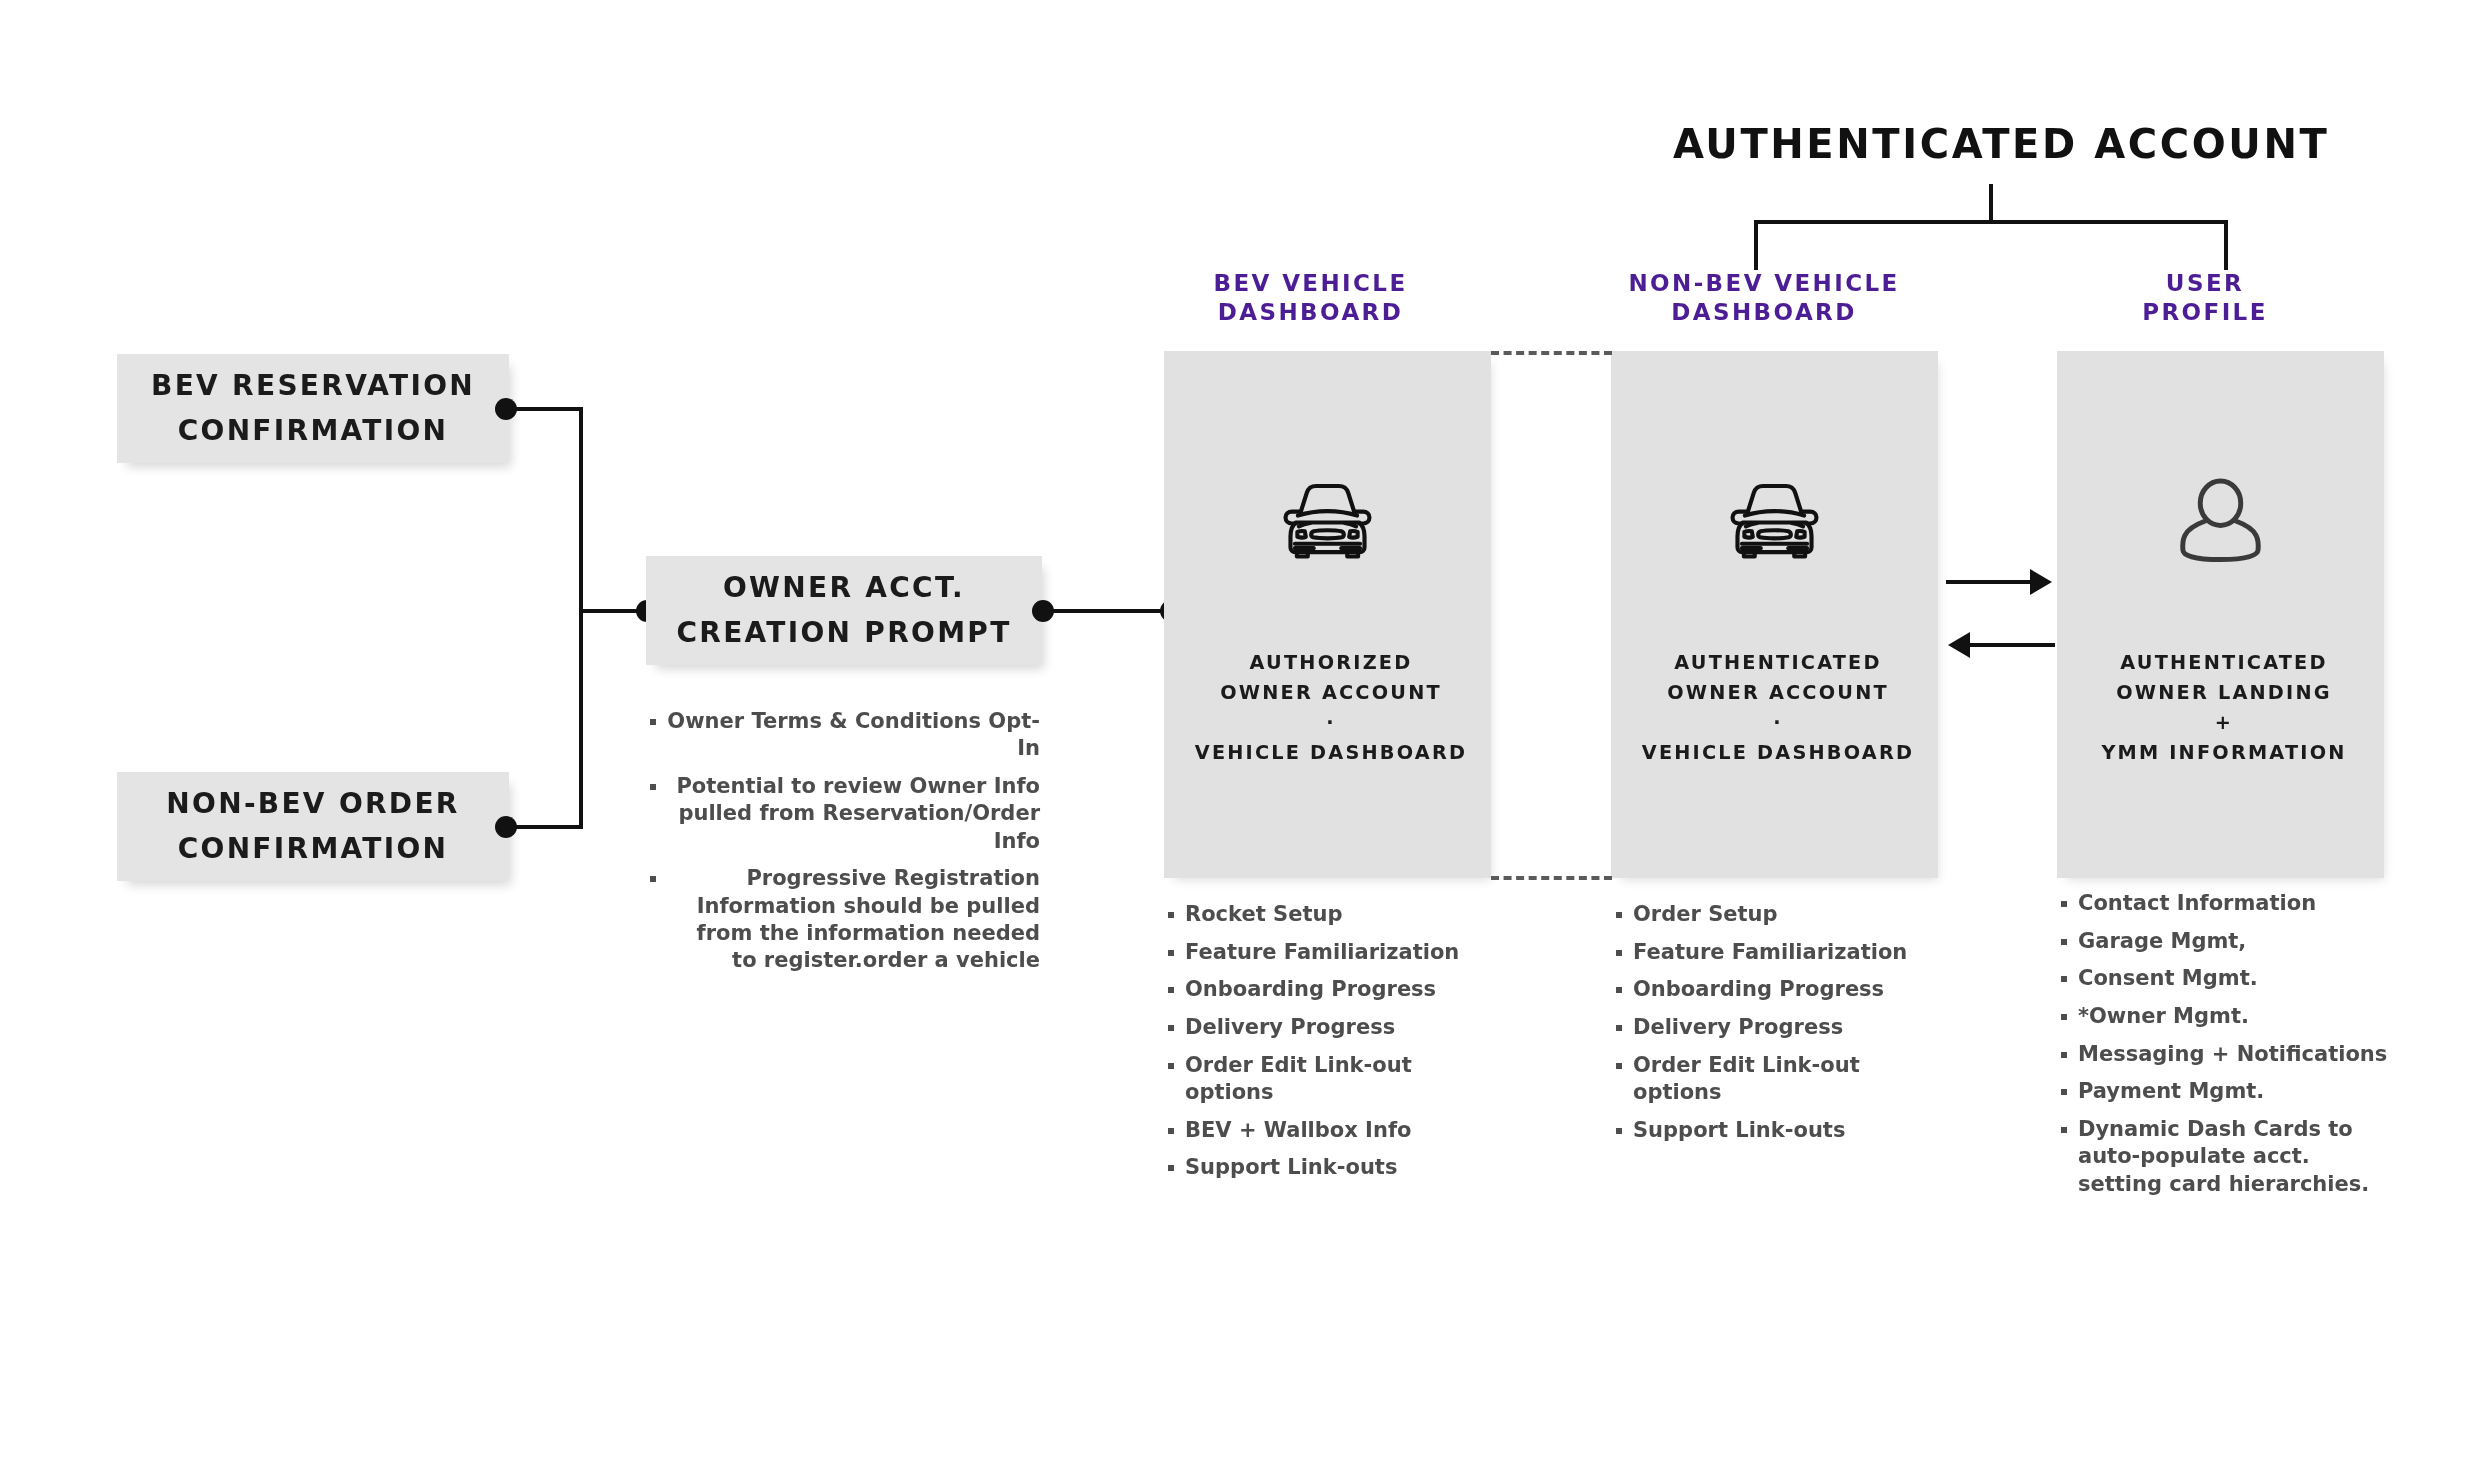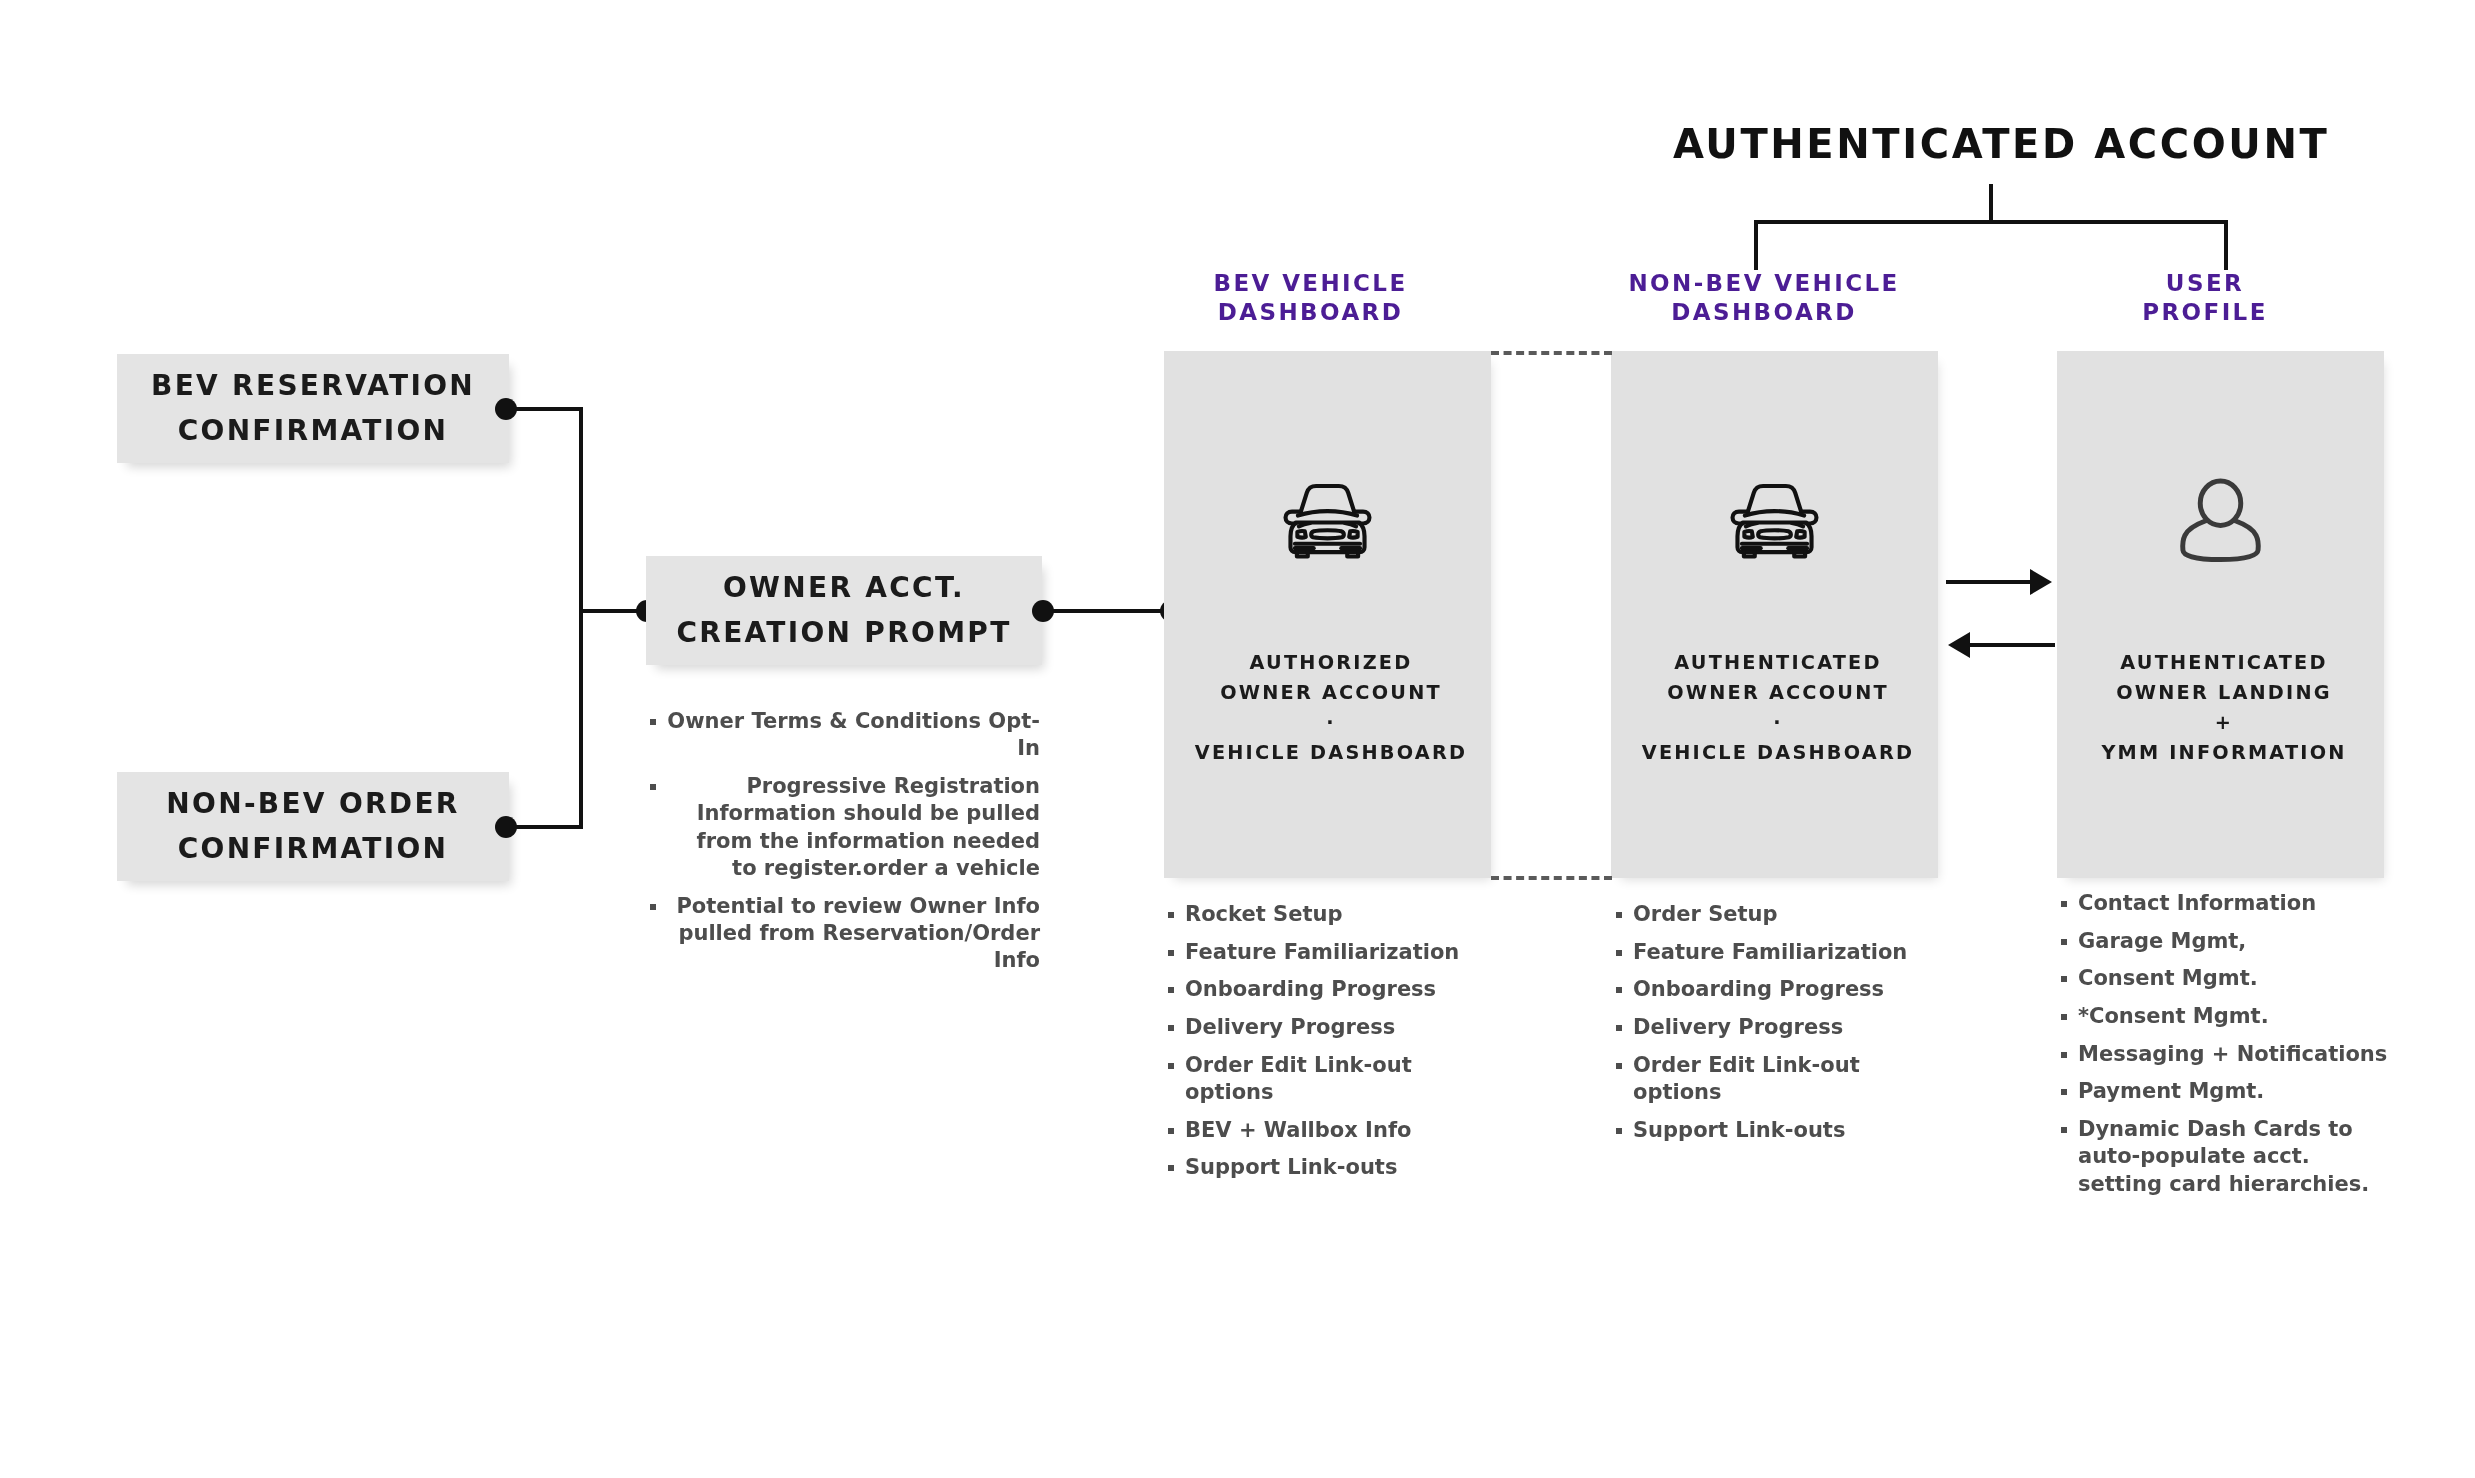--- a/index.html
+++ b/index.html
@@ -183,22 +183,22 @@
     <div class="box-label">OWNER ACCT.
 CREATION PROMPT</div>
   </div>
 
   <div class="dot" style="left:1032px; top:600px;"></div>
   <div class="line-h" style="left:1042px; top:609px; width:129px;"></div>
   <div class="dot" style="left:1160px; top:600px;"></div>
 
   <ul class="bullets" id="prompt-bullets" style="left:648px; top:708px; width:392px;text-align:right;">
       <li>Owner Terms &amp; Conditions Opt-In</li>
+      <li>Potential to review Owner Info pulled from Reservation/Order Info</li>
       <li>Progressive Registration Information should be pulled from the information needed to register.order a vehicle</li>
-      <li>Potential to review Owner Info pulled from Reservation/Order Info</li>
     </ul>
 
   <div class="col-heading" style="left:1139px; top:269px; width:343px;">BEV VEHICLE
 DASHBOARD</div>
 
   <div class="col-card" style="left:1164px; top:351px; width:327px; height:527px;">
     <div class="icon-wrap" style="top:131px;">
       <svg width="97" height="77" viewBox="0 0 98 78" fill="none" stroke="#111111" stroke-width="4.2" stroke-linecap="round" stroke-linejoin="round">
         <path d="M22 30 L28 11 C29.5 6 33 4 37.5 4 L60.5 4 C65 4 68.5 6 70 11 L76 30"></path>
         <path d="M22 30 L13 30 C9 30 6.5 32.5 6.5 36 C6.5 39.5 9 42 13 42 L17 42"></path>
@@ -287,21 +287,21 @@
     <div class="card-caption" style="top:297px;">AUTHENTICATED
 OWNER LANDING
 +
 YMM INFORMATION</div>
   </div>
 
   <ul class="bullets" id="bullets-col2" style="left:2059px; top:890px; width:337px;">
       <li>Contact Information</li>
       <li>Garage Mgmt,</li>
       <li>Consent Mgmt.</li>
-      <li>*Consent Mgmt.</li>
+      <li>*Owner Mgmt.</li>
       <li>Messaging + Notifications</li>
       <li>Payment Mgmt.</li>
       <li>Dynamic Dash Cards to auto-populate acct. setting card hierarchies.</li>
     </ul>
 
   <div class="arrow-line" style="left:1946px; top:580px; width:85px;"></div>
   <div class="arrow-head-r" style="left:2030px; top:569px;"></div>
 
   <div class="arrow-line" style="left:1970px; top:643px; width:85px;"></div>
   <div class="arrow-head-l" style="left:1948px; top:632px;"></div>

